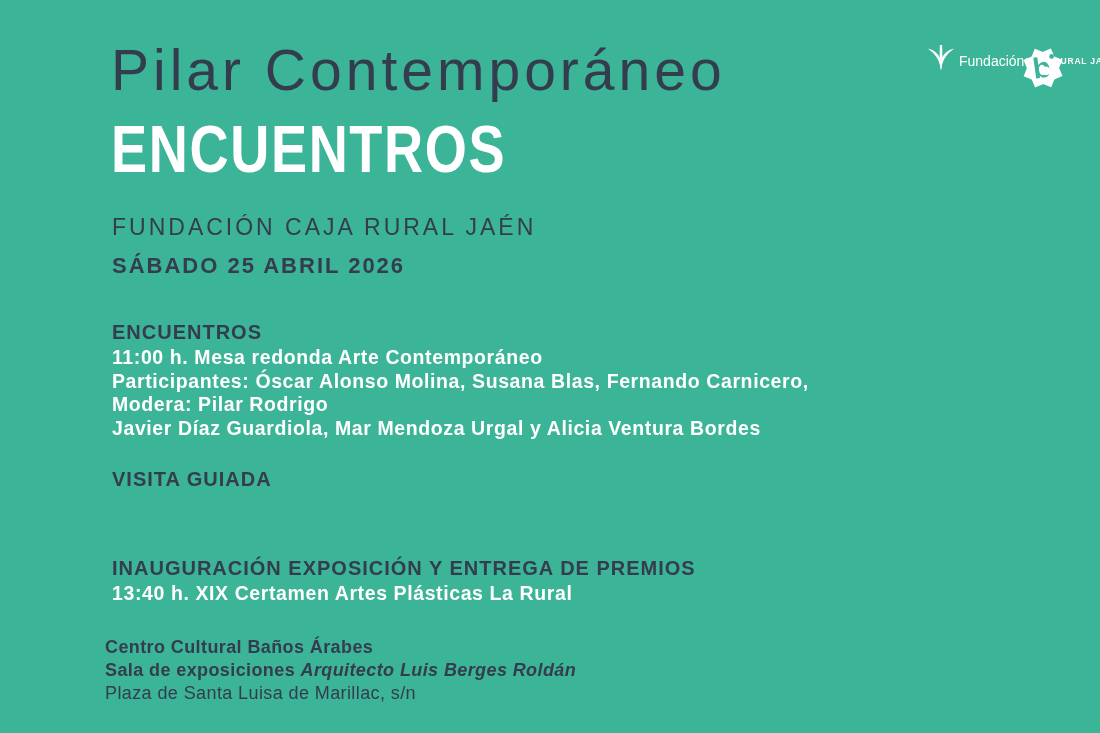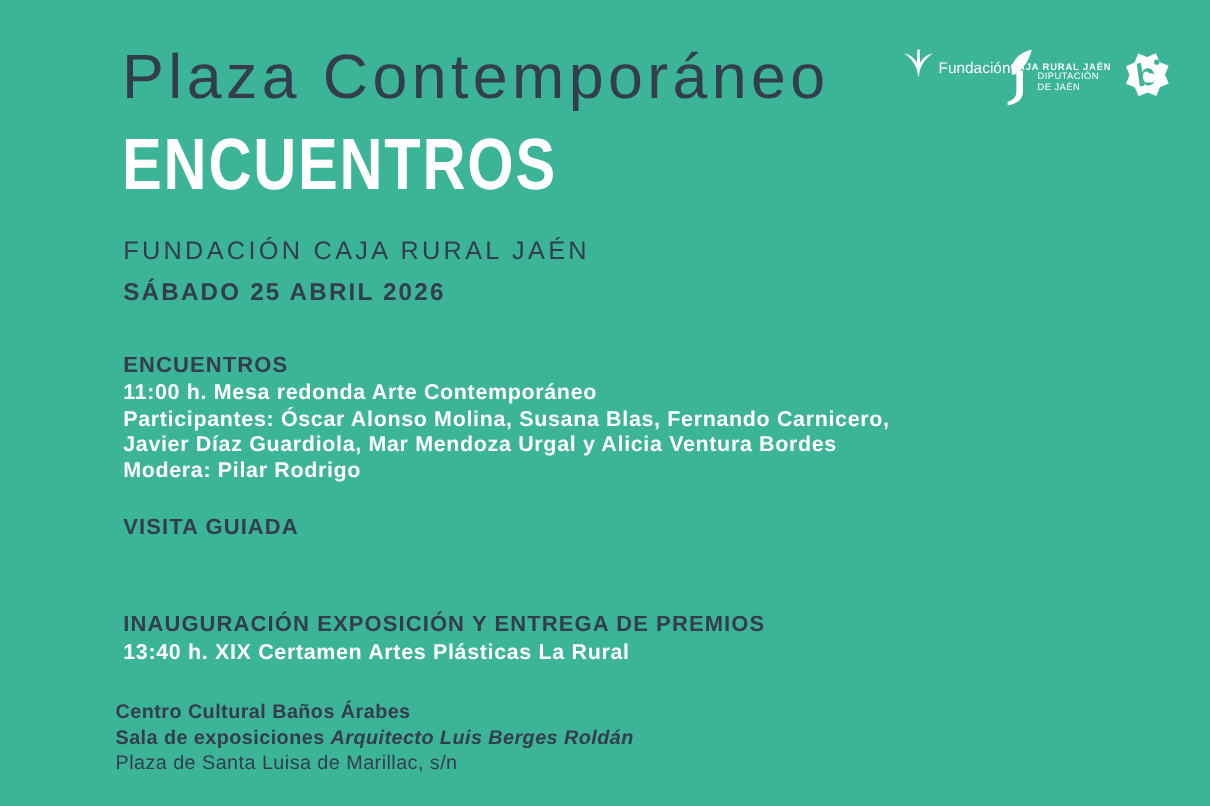--- a/index.html
+++ b/index.html
@@ -114,53 +114,39 @@
   .footer { position: absolute; left: 105px; top: 636px; color: #333d4d; }
   .f-line { font-size: 18px; line-height: 23px; letter-spacing: 0.4px; white-space: nowrap; }
   .f-bold { font-weight: bold; }
   .f-italic { font-style: italic; font-weight: bold; }
 </style>
 </head>
 <body>
 
 <div class="poster">
 
-  <div class="title-line1">Plaza Contemporáneo</div>
+  <div class="title-line1">Pilar Contemporáneo</div>
   <div class="title-line2">ENCUENTROS</div>
 
   <div class="logo-strip">
 
     <div class="logo-fundacion">
       <span>
         <svg width="36" height="28" viewBox="0 0 36 30" aria-hidden="true">
           <g fill="#ffffff">
             <path d="M18 28 C17 18 12 10 4 5 C11 6 15.5 11 18 17 Z"></path>
             <path d="M18 28 C19 18 24 10 32 5 C25 6 20.5 11 18 17 Z"></path>
             <path d="M16.8 1 L19.2 1 L19.6 17 C19.6 22 18.8 25 18 28 C17.2 25 16.4 22 16.4 17 Z"></path>
           </g>
         </svg>
       </span>
       <div class="lf-name">Fundación</div>
       <div class="lf-sub">CAJA RURAL JAÉN</div>
     </div>
 
-    <div class="logo-diputacion">
-      <span>
-        <svg width="26" height="52" viewBox="0 0 26 52" aria-hidden="true">
-          <g fill="#ffffff">
-            <path d="M7 23 C5 11 13 3 25 0 C23 9 17 19 9 23 Z"></path>
-            <path d="M11 19 L17 19 L17 38 C17 45 12 49.5 3 51 L3 47.5 C8.5 46 11 43 11 38 Z"></path>
-          </g>
-        </svg>
-      </span>
-      <div class="ld-text">
-        <div>DIPUTACIÓN</div>
-        <div>DE JAÉN</div>
-      </div>
-    </div>
 
     <div class="logo-banos">
       <span>
         <svg width="48" height="48" viewBox="0 0 50 50" aria-hidden="true">
           <g transform="translate(25,25)">
             <rect x="-15.5" y="-15.5" width="31" height="31" fill="#ffffff" transform="rotate(22)"></rect>
             <rect x="-15.5" y="-15.5" width="31" height="31" fill="#ffffff" transform="rotate(67)"></rect>
           </g>
           <text x="24" y="35" font-family="Liberation Sans, sans-serif" font-size="30" font-weight="bold" fill="#3cb497" text-anchor="middle" transform="rotate(-8 24 28)">b</text>
           <circle cx="28" cy="28" r="4.5" fill="#ffffff"></circle>
@@ -171,22 +157,22 @@
 
   </div>
 
   <div class="venue-title">FUNDACIÓN CAJA RURAL JAÉN</div>
   <div class="event-date">SÁBADO 25 ABRIL 2026</div>
 
   <div class="section section-encuentros">
     <div class="sec-heading">ENCUENTROS</div>
     <div class="sec-line">11:00 h. Mesa redonda Arte Contemporáneo</div>
     <div class="sec-line">Participantes: Óscar Alonso Molina, Susana Blas, Fernando Carnicero,</div>
+    <div class="sec-line">Modera: Pilar Rodrigo</div>
     <div class="sec-line">Javier Díaz Guardiola, Mar Mendoza Urgal y Alicia Ventura Bordes</div>
-    <div class="sec-line">Modera: Pilar Rodrigo</div>
   </div>
 
   <div class="section section-visita">
     <div class="sec-heading">VISITA GUIADA</div>
   </div>
 
   <div class="section section-inauguracion">
     <div class="sec-heading">INAUGURACIÓN EXPOSICIÓN Y ENTREGA DE PREMIOS</div>
     <div class="sec-line">13:40 h. XIX Certamen Artes Plásticas La Rural</div>
   </div>

